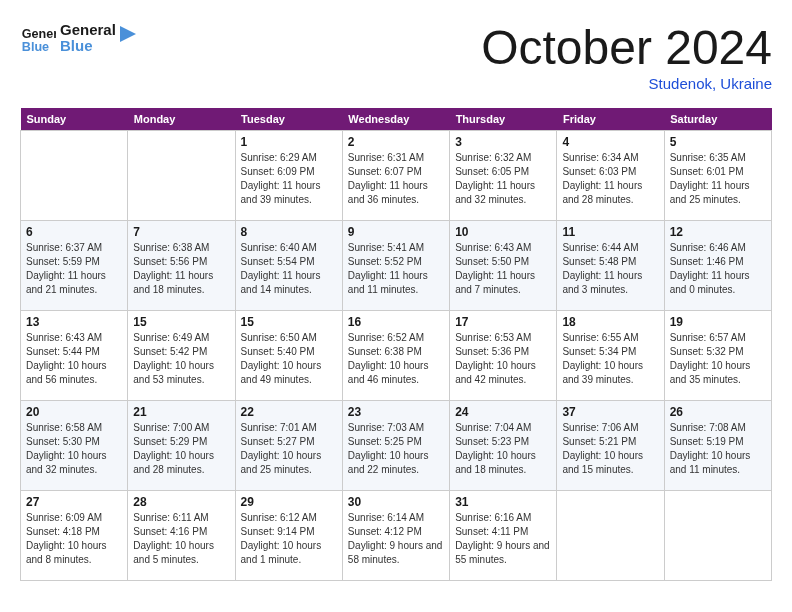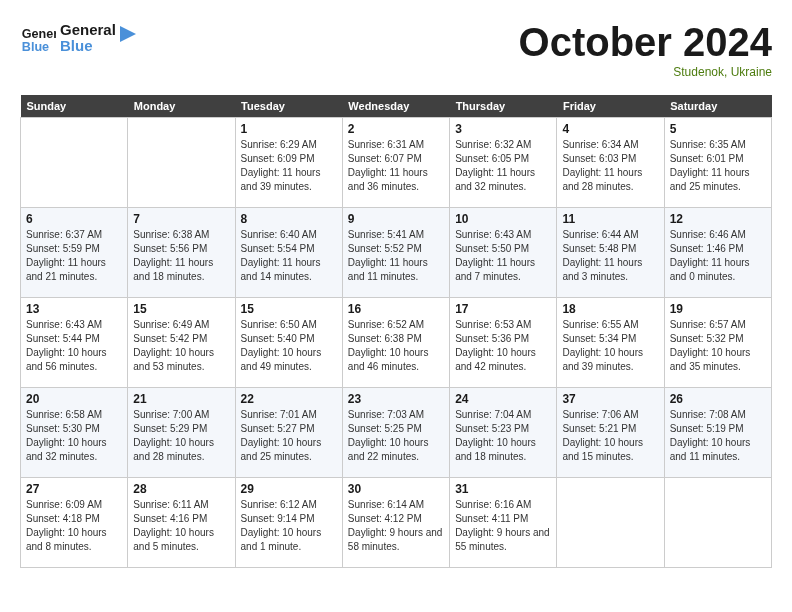--- a/index.html
+++ b/index.html
@@ -22,35 +22,35 @@
     }
     .logo-icon {
       width: 36px;
       height: 36px;
       margin-right: 4px;
     }
     .title-block {
       text-align: right;
     }
     .month-title {
-      font-size: 40px;
-      font-weight: bold;
+      font-size: 48px;
+      font-weight: normal;
       color: #1a1a1a;
     }
     .subtitle {
-      font-size: 12px;
-      color: #4d7c0f;
+      font-size: 15px;
+      color: #1d4ed8;
     }
     table {
       width: 100%;
       border-collapse: collapse;
       font-size: 10px;
     }
     thead th {
-      background-color: #404040;
+      background-color: #701a75;
       color: #fff;
       text-align: left;
       padding: 5px 6px;
       font-size: 11px;
       font-weight: bold;
     }
     tbody td {
       border: 1px solid #ccc;
       vertical-align: top;
       padding: 4px 5px;

